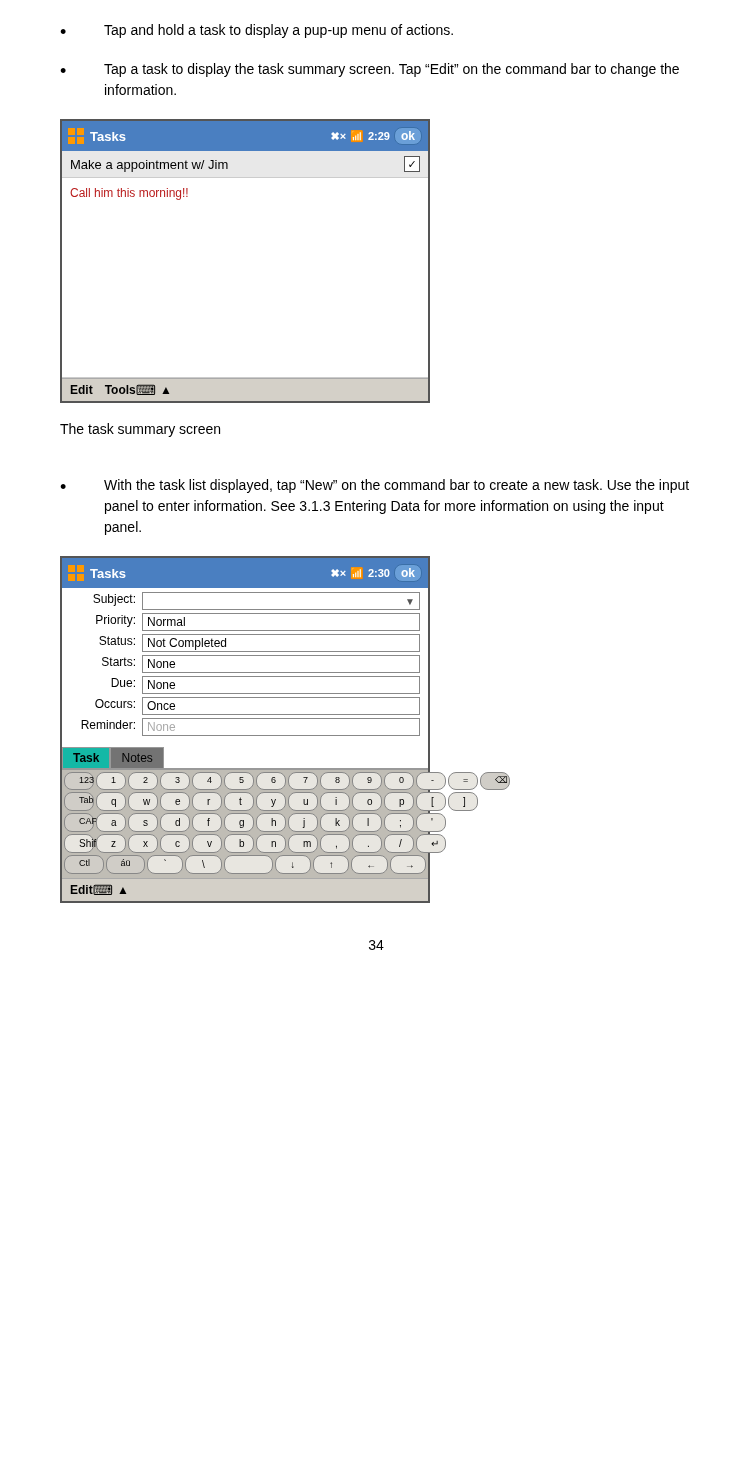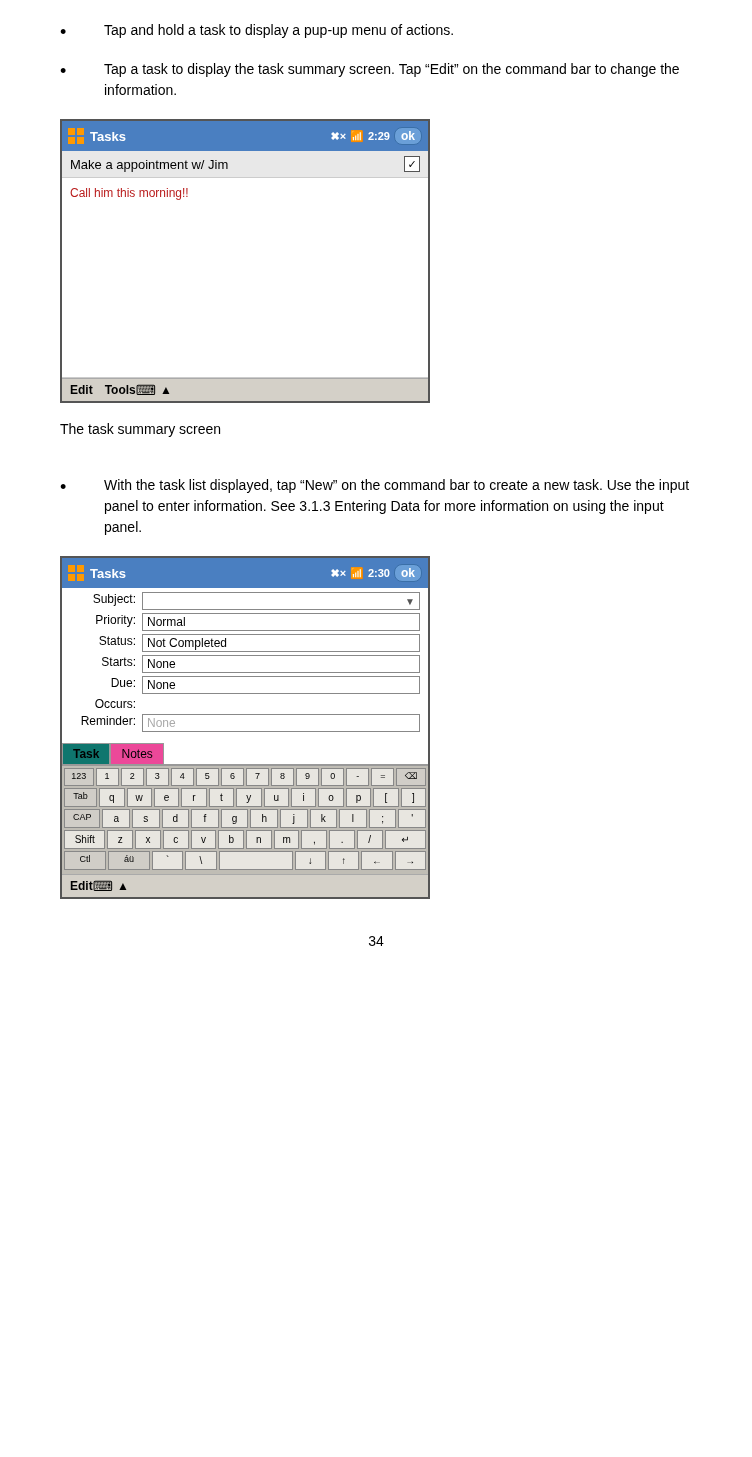--- a/index.html
+++ b/index.html
@@ -195,49 +195,49 @@
       display: flex;
       border-bottom: 1px solid #999;
       margin-top: 4px;
     }
 
     .tab {
       padding: 3px 10px;
       font-size: 12px;
       border: 1px solid #999;
       border-bottom: none;
-      background: #ec4899;
+      background: #737373;
       cursor: pointer;
     }
 
     .tab.active {
-      background: #0f766e;
+      background: #14b8a6;
       font-weight: bold;
     }
 
     
     .keyboard {
       background: #c0bdb5;
       border-top: 1px solid #999;
       padding: 2px;
     }
 
     .key-row {
       display: flex;
       margin-bottom: 2px;
       gap: 2px;
     }
 
     .key {
       background: #e8e6e0;
       border: 1px solid #888;
-      border-radius: 0;
+      border-radius: 8px;
       text-align: center;
       font-size: 10px;
-      padding: 2px 4px;
+      padding: 2px 14px;
       min-width: 22px;
       flex: 1;
       line-height: 1.3;
     }
 
     .key-wider {
       flex: 2;
     }
 
     .key-special {
@@ -383,20 +383,23 @@
 
       <div class="form-row">
         <span class="form-label">Due:</span>
         <div class="form-value">
           <span>None</span>
         </div>
       </div>
 
       <div class="form-row">
         <span class="form-label">Occurs:</span>
+        <div class="form-value">
+          <span>Once</span>
+        </div>
       </div>
 
       <div class="form-row">
         <span class="form-label">Reminder:</span>
         <div class="form-value">
           <span style="color:#aaa;">None</span>
         </div>
       </div>
 
 

